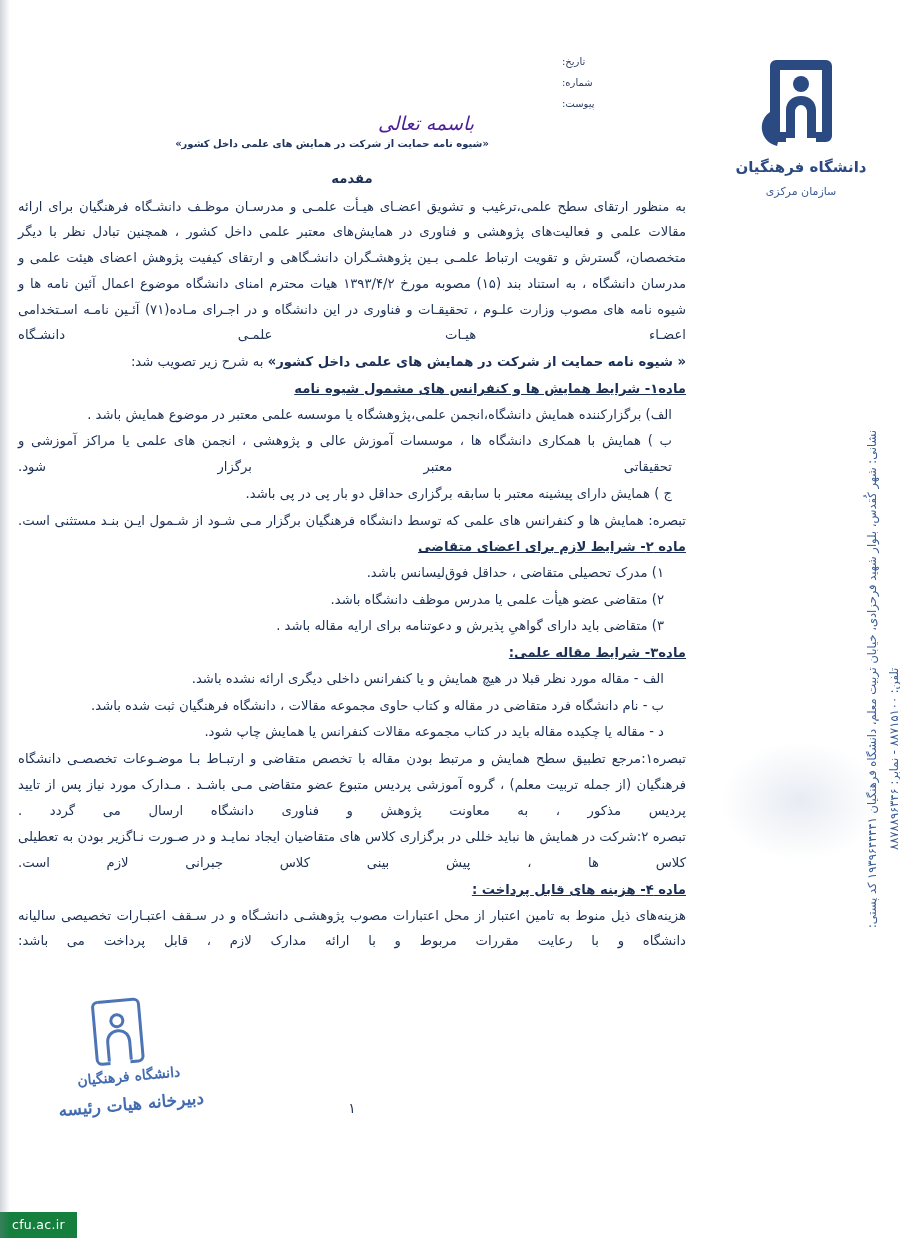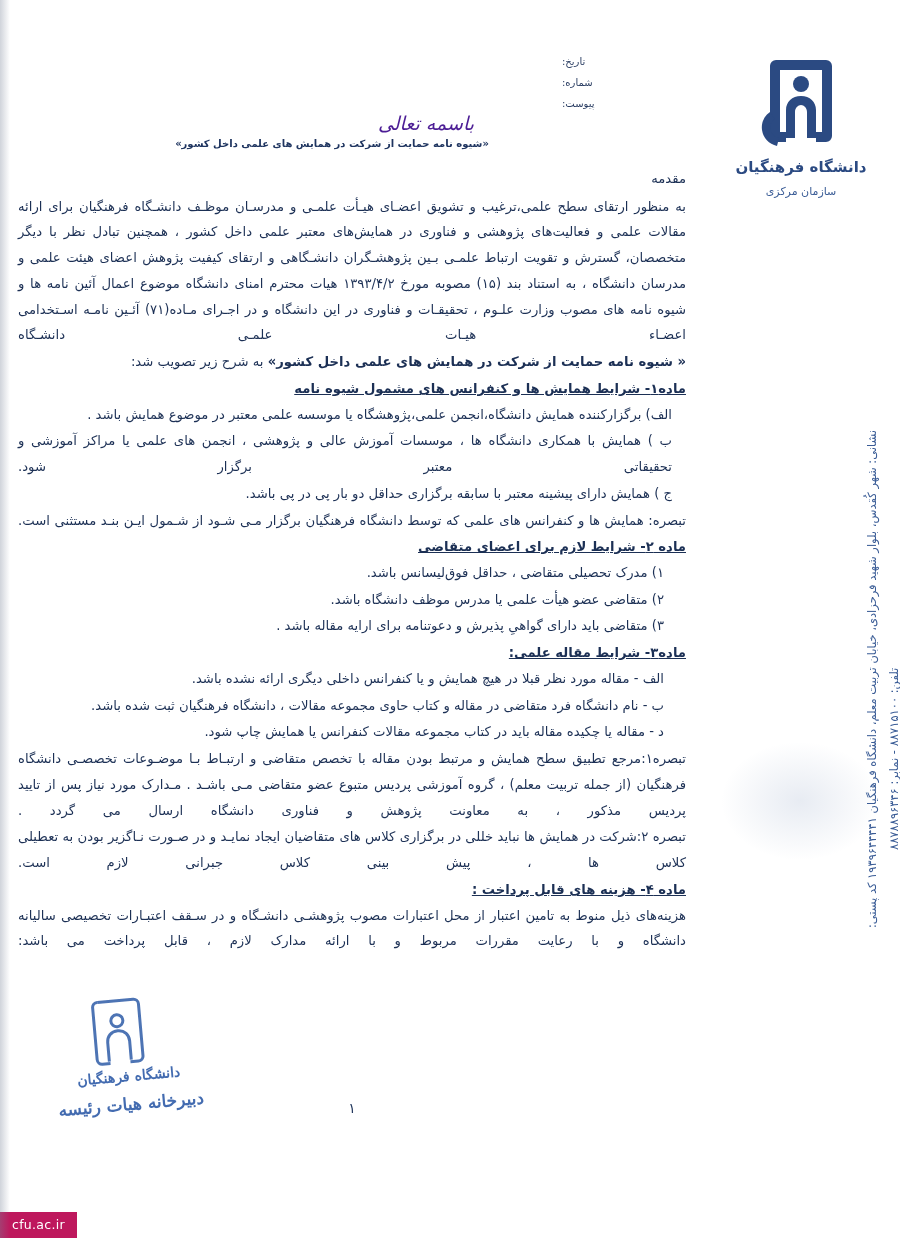--- a/index.html
+++ b/index.html
@@ -133,22 +133,22 @@
     right: 18px;
     width: 668px;
     font-size: 13.2px;
     color: #1c3055;
     line-height: 1.95;
     text-align: justify;
     text-justify: inter-word;
   }
   .preamble-label {
     display: block;
-    text-align: right;
-    font-weight: normal;
+    text-align: center;
+    font-weight: bold;
     margin-bottom: 2px;
   }
   p.para {
     margin: 0 0 1px 0;
     text-align: justify;
   }
   p.just-stretch {
     text-align: justify;
     text-align-last: justify;
   }
@@ -209,21 +209,21 @@
     left: 0;
     right: 0;
     text-align: center;
     font-size: 14px;
     color: #24395f;
   }
   .site-badge {
     position: absolute;
     left: 0;
     bottom: 0;
-    background: #be185d;
+    background: #15803d;
     color: #ffffff;
     font-size: 12.5px;
     padding: 5px 12px 6px 12px;
     direction: ltr;
     letter-spacing: .3px;
   }
   .edge-shadow {
     position: absolute;
     top: 0; bottom: 0; left: 0;
     width: 10px;

